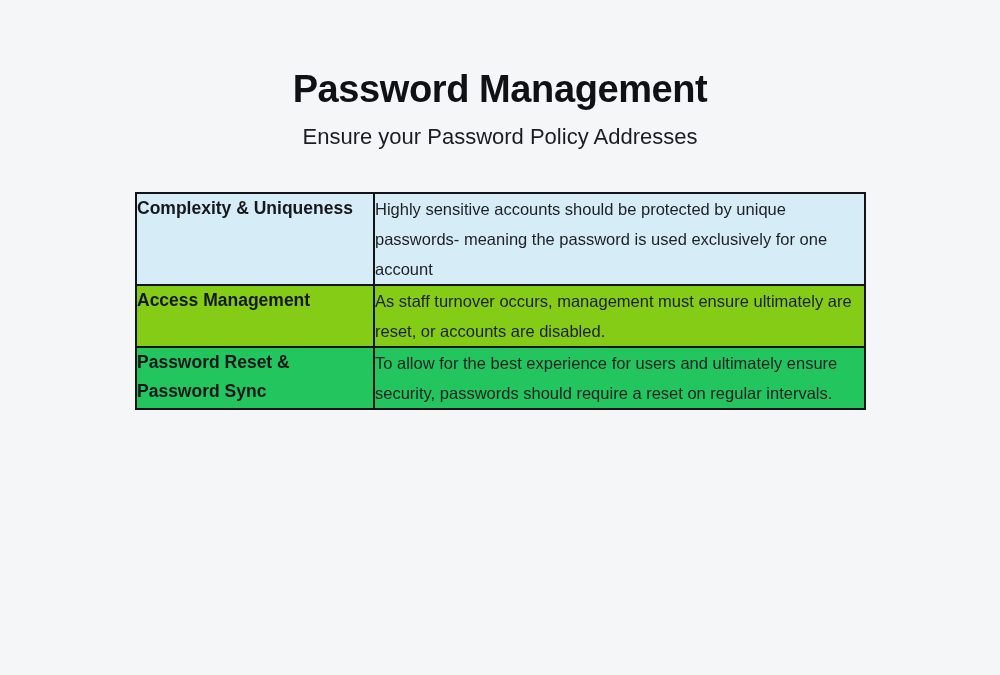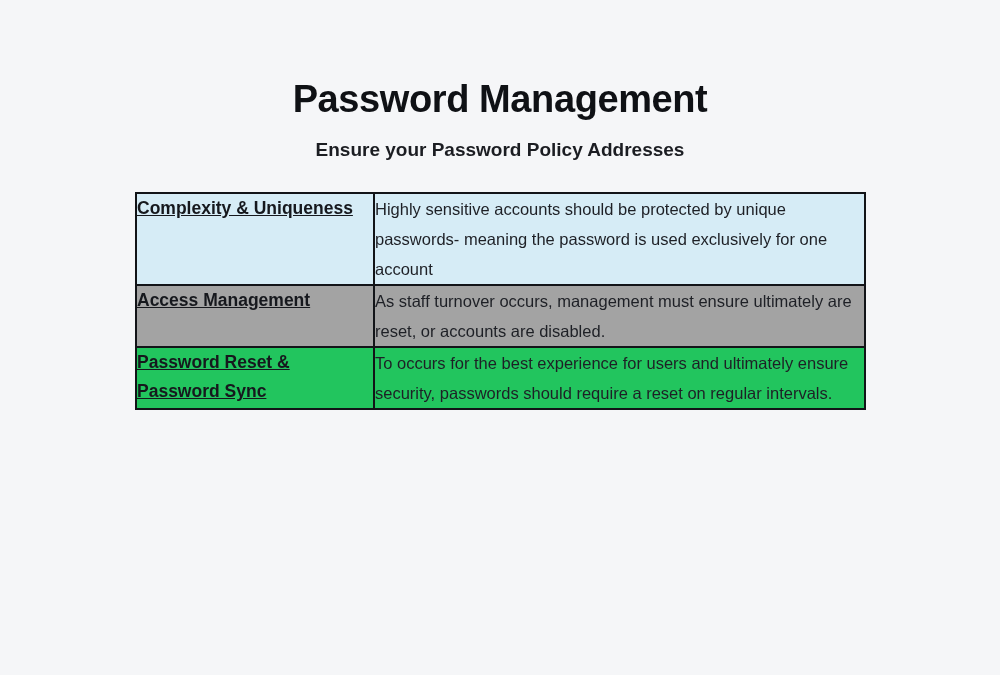--- a/index.html
+++ b/index.html
@@ -25,26 +25,26 @@
     text-align: center;
     padding-top: 62px;
   }
 
   .page-title {
     font-size: 38px;
     font-weight: bold;
     color: #0f1115;
     letter-spacing: -0.4px;
     line-height: 1.15;
-    margin: 16px;
+    margin: 6px;
   }
 
   .page-subtitle {
-    font-size: 19px;
-    font-weight: bold;
+    font-size: 22px;
+    font-weight: normal;
     color: #1b1d22;
     line-height: 1.3;
     margin: 11px 0 0 0;
   }
 
   .table-wrap {
     position: absolute;
     left: 135px;
     top: 192px;
     width: 731px;
@@ -77,33 +77,32 @@
     padding: 22px 22px 22px 16px;
     box-sizing: border-box;
     margin-top: 8px;
   }
 
   .label-text {
     font-size: 17.5px;
     font-weight: bold;
     color: #16181d;
     line-height: 1.65;
-    text-decoration: underline;
   }
 
   .body-text {
     font-size: 16.5px;
     font-weight: normal;
     color: #1e2026;
     line-height: 1.82;
   }
 
   
   .row-blue  td { background: #d6ecf6; }
-  .row-pink  td { background: #a3a3a3; }
+  .row-pink  td { background: #84cc16; }
   .row-cream td { background: #faf1d4; }
   .row-mint  td { background: #22c55e; }
 </style>
 </head>
 <body>
 
 <div class="page">
 
   <div class="header">
     <h1 class="page-title">Password Management</h1>
@@ -130,20 +129,20 @@
             <div class="body-text">As staff turnover occurs, management must ensure ultimately are reset, or accounts are disabled.</div>
           </td>
         </tr>
 
 
         <tr class="row-mint">
           <td class="cell-label">
             <div class="label-text">Password Reset &amp; Password Sync</div>
           </td>
           <td class="cell-body">
-            <div class="body-text">To occurs for the best experience for users and ultimately ensure security, passwords should require a reset on regular intervals.</div>
+            <div class="body-text">To allow for the best experience for users and ultimately ensure security, passwords should require a reset on regular intervals.</div>
           </td>
         </tr>
       </tbody>
     </table>
   </div>
 
 </div>
 
 </body></html>

